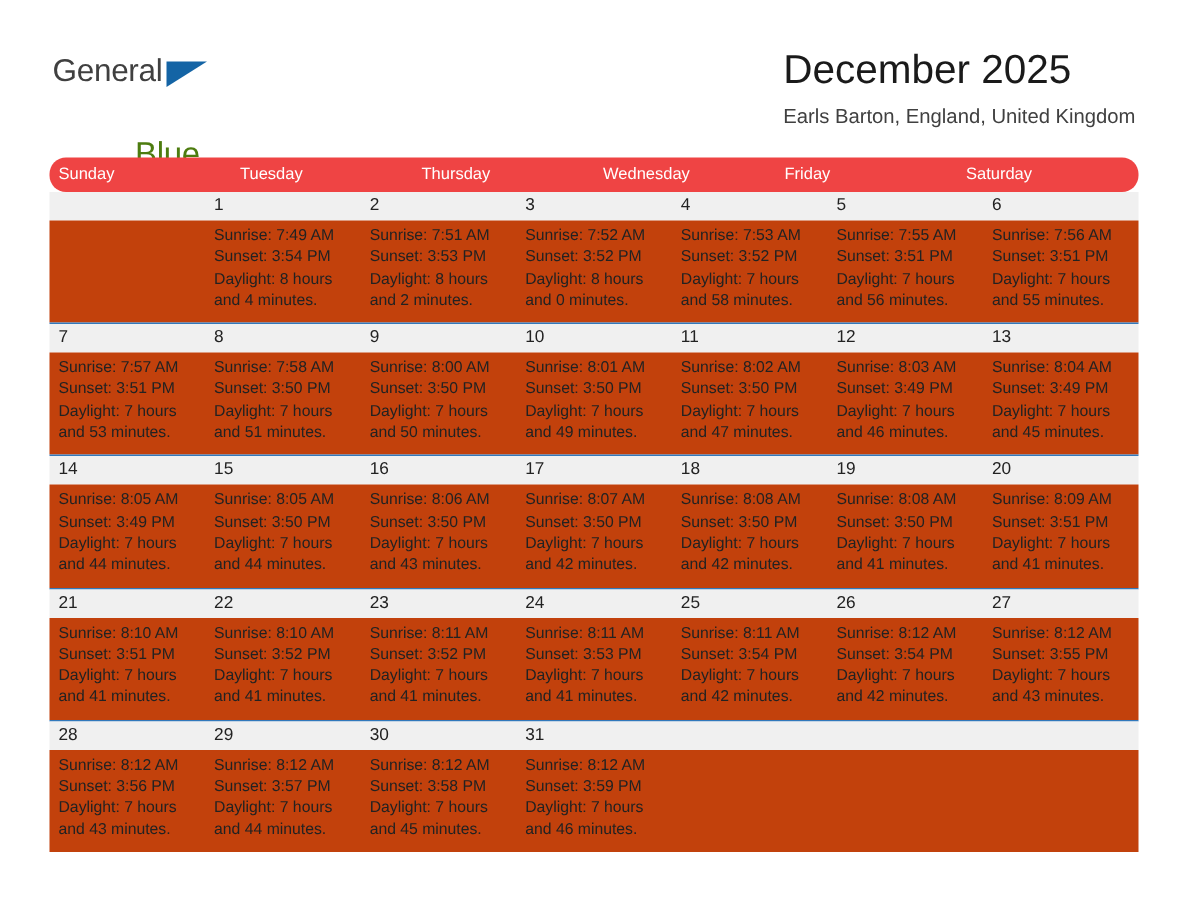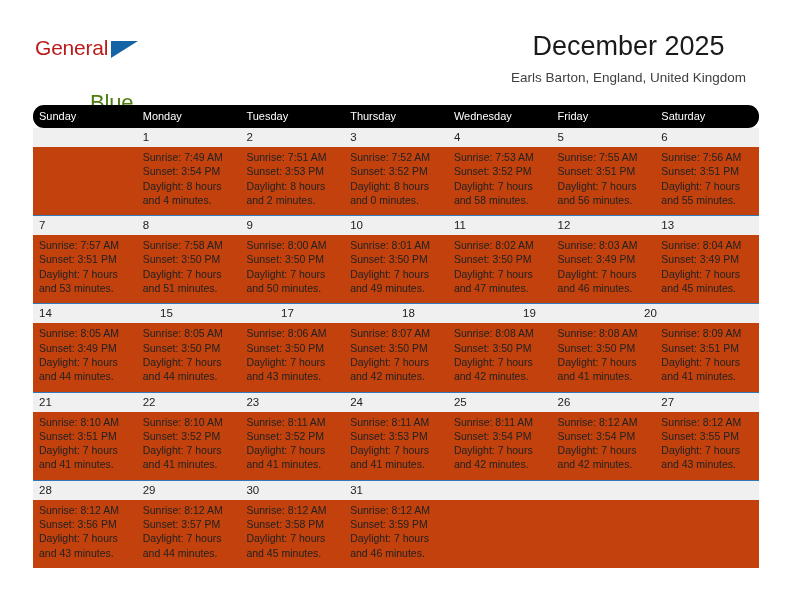--- a/index.html
+++ b/index.html
@@ -35,21 +35,21 @@
     top: 36px;
     width: 190px;
     height: 52px;
   }
   .logo-general {
     position: absolute;
     left: 0;
     top: 0;
     font-size: 21px;
     letter-spacing: -0.2px;
-    color: #b91c1c;
+    color: #404040;
     font-family: "Liberation Sans", sans-serif;
   }
   .logo-tri {
     position: absolute;
     left: 76px;
     top: 5px;
     width: 0;
     height: 0;
     border-left: 27px solid #1464a5;
     border-bottom: 17px solid transparent;
@@ -59,23 +59,23 @@
     left: 55px;
     top: 22px;
     font-size: 22px;
     letter-spacing: -0.2px;
     color: #4d7c0f;
     font-family: "Liberation Sans", sans-serif;
     margin-top: 32px;
   }
   .title-block {
     position: absolute;
-    right: 46px;
+    right: 35px;
     top: 30px;
-    text-align: center;
+    text-align: left;
   }
   .cal-title {
     font-size: 27px;
     color: #1a1a1a;
     font-weight: normal;
     line-height: 32px;
     white-space: nowrap;
   }
   .cal-subtitle {
     margin-top: 8px;
@@ -88,21 +88,21 @@
   
   .calendar {
     position: absolute;
     left: 33px;
     top: 105px;
     width: 726px;
   }
   .weekdays {
     display: flex;
     width: 100%;
-    background: #000000;
+    background: #ef4444;
     border-radius: 11px;
   }
   .weekday {
     flex: 1 1 0;
     box-sizing: border-box;
     padding: 5px 0 5px 6px;
     font-size: 11px;
     color: #ffffff;
     line-height: 13px;
     white-space: nowrap;
@@ -163,21 +163,20 @@
     <div class="title-block">
       <div class="cal-title">December 2025</div>
       <div class="cal-subtitle">Earls Barton, England, United Kingdom</div>
     </div>
 
   </div>
 
   <div class="calendar">
     <div class="weekdays">
         <div class="weekday">Sunday</div>
-        <div class="weekday">Monday</div>
         <div class="weekday">Tuesday</div>
         <div class="weekday">Thursday</div>
         <div class="weekday">Wednesday</div>
         <div class="weekday">Friday</div>
         <div class="weekday">Saturday</div>
       </div>
     <div id="weeks-container">
         <div class="week">
           <div class="week-numbers">
             <div class="daynum empty"></div>
@@ -285,20 +284,21 @@
               <div>Sunset: 3:49 PM</div>
               <div>Daylight: 7 hours</div>
               <div>and 45 minutes.</div>
             </div>
           </div>
         </div>
         <div class="week">
           <div class="week-numbers">
             <div class="daynum">14</div>
             <div class="daynum">15</div>
+            <div class="daynum">16</div>
             <div class="daynum">17</div>
             <div class="daynum">18</div>
             <div class="daynum">19</div>
             <div class="daynum">20</div>
           </div>
           <div class="week-body">
             <div class="daycell">
               <div>Sunrise: 8:05 AM</div>
               <div>Sunset: 3:49 PM</div>
               <div>Daylight: 7 hours</div>

